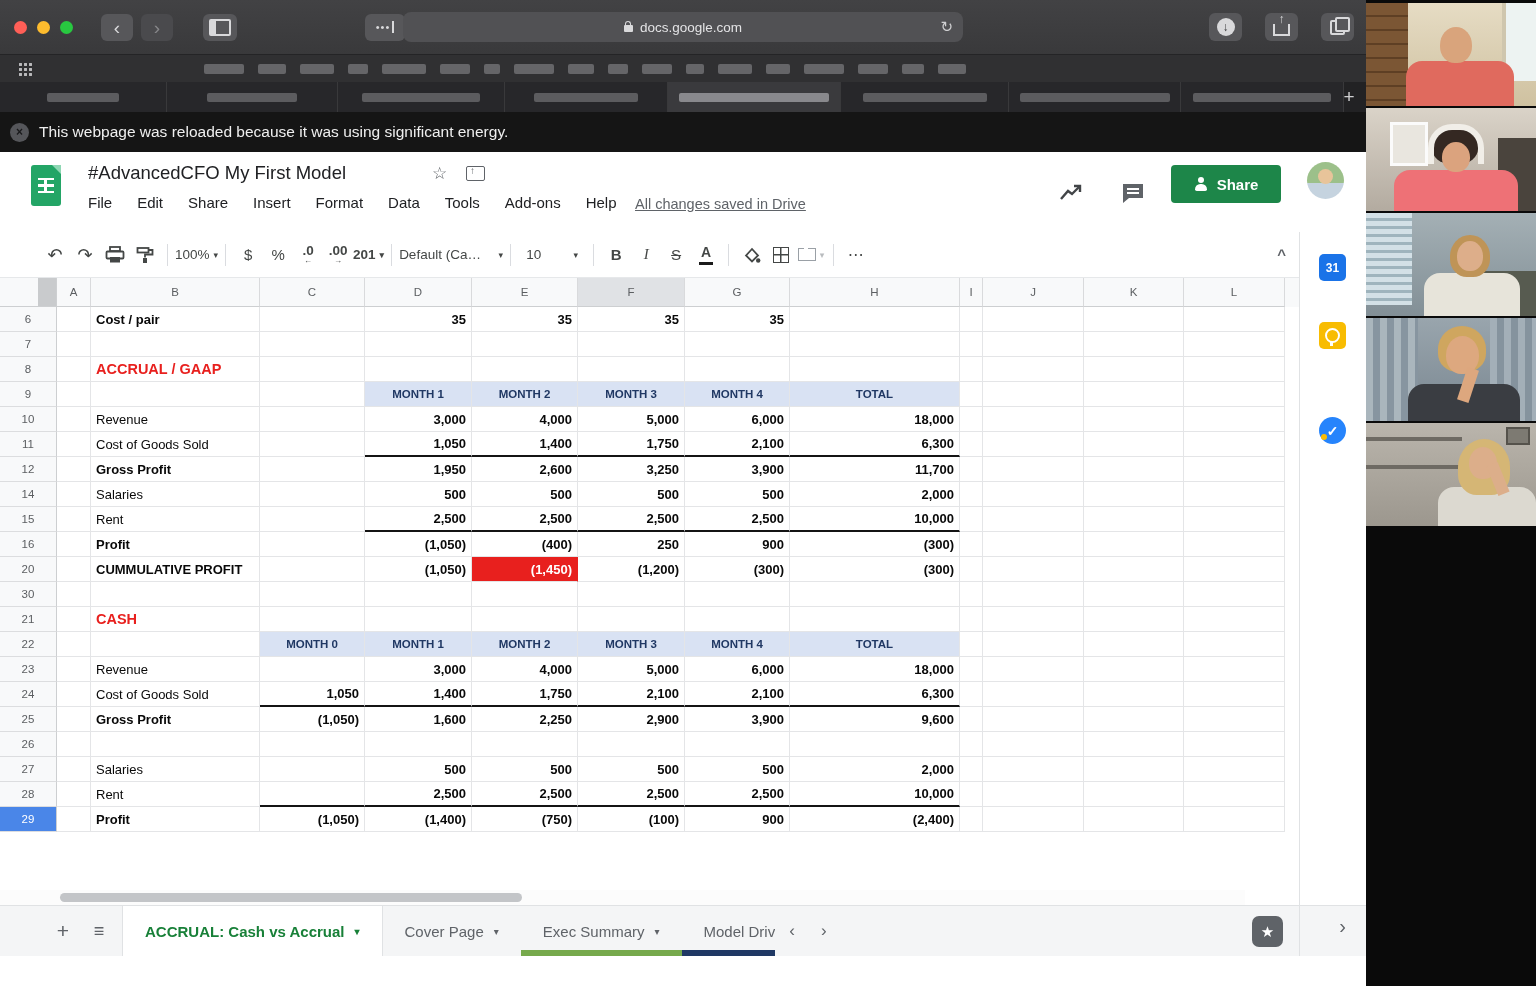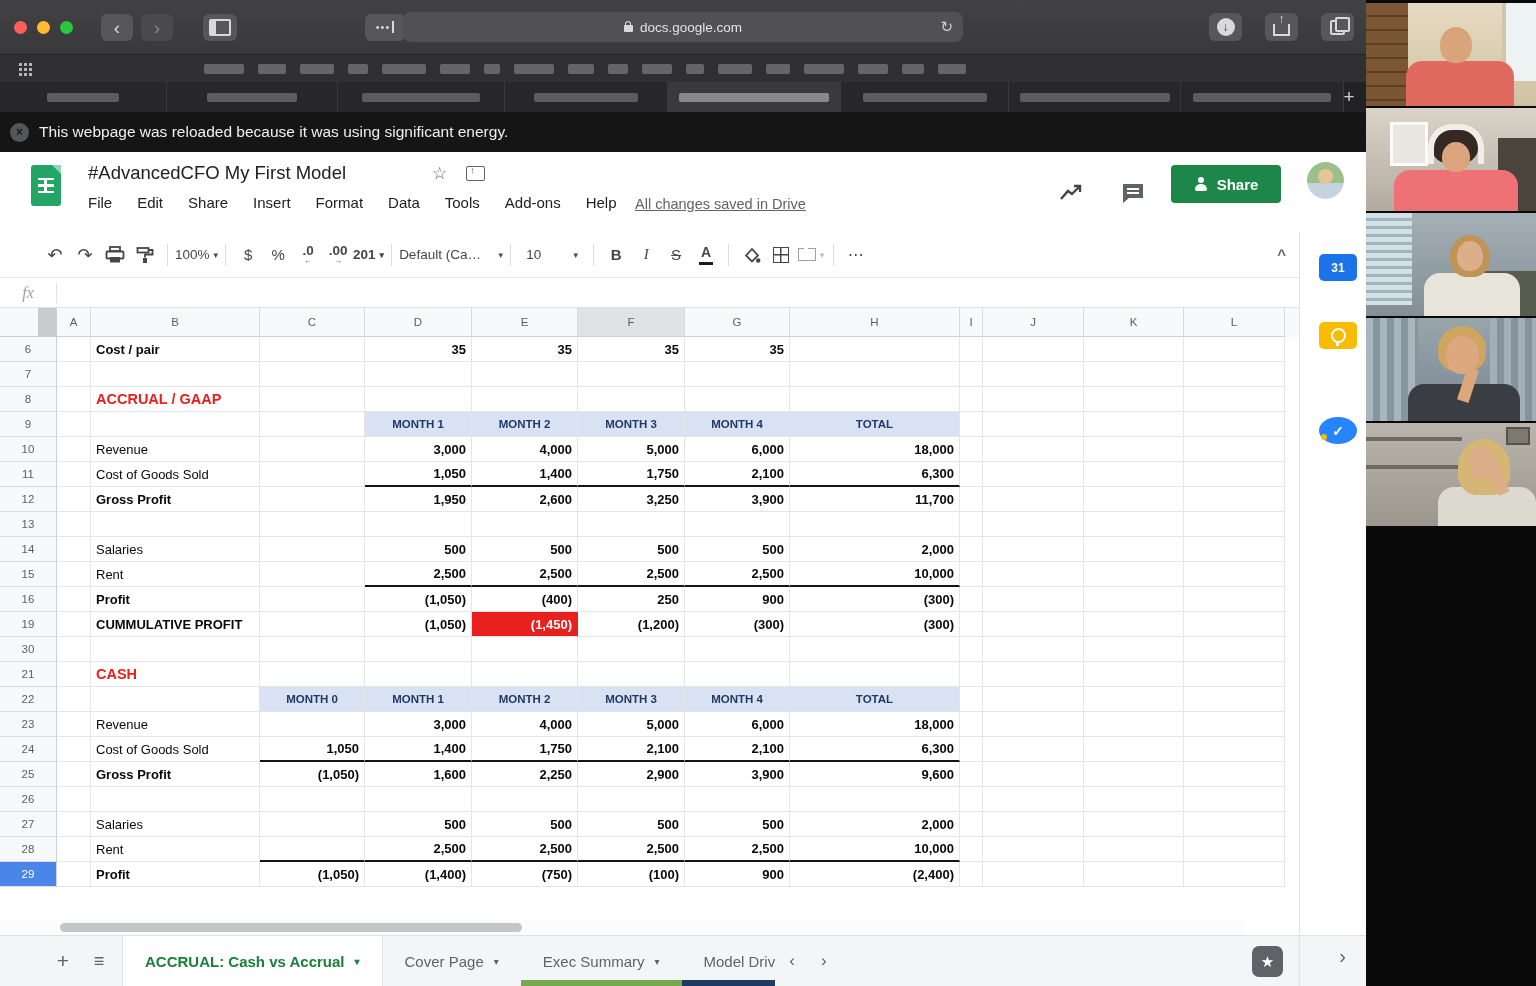--- a/index.html
+++ b/index.html
@@ -125,21 +125,21 @@
   .mhead{background:#d9e2f3;color:#203864;font-weight:700;justify-content:center;font-size:11.5px;}
   .redbg{background:#e8201e;color:#fff;border-right-color:#e8201e;}
   .uline{border-bottom:2px solid #141414;}
   .vscroll{position:absolute;right:0;top:29px;bottom:0;width:14px;background:#fff;border-left:1px solid #e4e5e7;}
   .vthumb{position:absolute;left:3px;top:10px;width:8px;height:48px;border-radius:4px;background:#c3c5c8;}
   .hscroll{position:absolute;left:0;bottom:0;height:15px;width:1245px;background:rgba(252,252,252,.95);}
   .hthumb{position:absolute;left:60px;top:3px;width:462px;height:9px;border-radius:5px;background:#c3c5c8;}
   .harrows{position:absolute;right:18px;bottom:1px;display:flex;gap:12px;color:#5f6368;font-size:13px;background:#fff;padding:0 4px;}
   
   .srail{position:absolute;right:0;top:232px;width:66px;height:703px;background:#fff;border-left:1px solid #e0e2e4;}
-  .rico{position:absolute;left:19px;width:38px;height:27px;display:flex;align-items:center;justify-content:center;}
+  .rico{position:absolute;left:19px;width:27px;height:27px;display:flex;align-items:center;justify-content:center;}
   .calico{background:#1a73e8;border-radius:5px;color:#fff;font-size:12px;font-weight:700;}
   .keepico{background:#f8bc02;border-radius:5px;position:relative;}
   .bulb{width:11px;height:11px;border:2px solid #fff;border-radius:50%;position:relative;}
   .bulb:after{content:'';position:absolute;left:3px;bottom:-5px;width:3px;height:4px;background:#fff;}
   .taskico{background:#2684fc;border-radius:50%;color:#fff;font-size:14px;font-weight:700;position:relative;}
   .taskico:after{content:'';position:absolute;left:2px;bottom:4px;width:6px;height:6px;border-radius:50%;background:#fbbc04;}
   
   .tabbar{height:51px;background:#f4f5f6;border-top:1px solid #e0e2e4;display:flex;align-items:center;position:relative;box-sizing:border-box;}
   .addsheet{width:30px;margin-left:48px;font-size:21px;color:#5f6368;text-align:center;}
   .allsheets{width:30px;margin-left:6px;font-size:18px;color:#5f6368;text-align:center;}
@@ -393,25 +393,20 @@
       </span>
     <span class="tbtn">
         <span class="mergeicon"></span>
         <span class="caret" style="color:#b9bcbf">▾</span>
       </span>
     <span class="tsep"></span>
     <span class="tbtn" style="font-size:16px;letter-spacing:1px">⋯</span>
     <span class="collapse">^</span>
   </div>
 
-  <div class="fbar">
-    <span class="fx">fx</span>
-    <span class="fdiv"></span>
-    <span class="finput"></span>
-  </div>
 
   <div class="gridwrap">
     <div class="ghead" id="ghead">
       <span class="ghc"></span>
     <div class="gh" style="width: 34px;">A</div>
         <div class="gh" style="width: 169px;">B</div>
         <div class="gh" style="width: 105px;">C</div>
         <div class="gh" style="width: 107px;">D</div>
         <div class="gh" style="width: 106px;">E</div>
         <div class="gh selc" style="width: 107px;">F</div>
@@ -522,35 +517,20 @@
           <div class="cell num b" style="width: 106px;">2,600</div>
           <div class="cell num b" style="width: 107px;">3,250</div>
           <div class="cell num b" style="width: 105px;">3,900</div>
           <div class="cell num b" style="width: 170px;">11,700</div>
           <div class="cell" style="width: 23px;"></div>
           <div class="cell" style="width: 101px;"></div>
           <div class="cell" style="width: 100px;"></div>
           <div class="cell" style="width: 101px;"></div>
         </div>
         <div class="grow">
-          <div class="rh">13</div>
-          <div class="cell" style="width: 34px;"></div>
-          <div class="cell" style="width: 169px;"></div>
-          <div class="cell" style="width: 105px;"></div>
-          <div class="cell" style="width: 107px;"></div>
-          <div class="cell" style="width: 106px;"></div>
-          <div class="cell" style="width: 107px;"></div>
-          <div class="cell" style="width: 105px;"></div>
-          <div class="cell" style="width: 170px;"></div>
-          <div class="cell" style="width: 23px;"></div>
-          <div class="cell" style="width: 101px;"></div>
-          <div class="cell" style="width: 100px;"></div>
-          <div class="cell" style="width: 101px;"></div>
-        </div>
-        <div class="grow">
           <div class="rh">14</div>
           <div class="cell" style="width: 34px;"></div>
           <div class="cell lbl" style="width: 169px;">Salaries</div>
           <div class="cell" style="width: 105px;"></div>
           <div class="cell num" style="width: 107px;">500</div>
           <div class="cell num" style="width: 106px;">500</div>
           <div class="cell num" style="width: 107px;">500</div>
           <div class="cell num" style="width: 105px;">500</div>
           <div class="cell num" style="width: 170px;">2,000</div>
           <div class="cell" style="width: 23px;"></div>
@@ -582,21 +562,21 @@
           <div class="cell num b" style="width: 106px;">(400)</div>
           <div class="cell num b" style="width: 107px;">250</div>
           <div class="cell num b" style="width: 105px;">900</div>
           <div class="cell num b" style="width: 170px;">(300)</div>
           <div class="cell" style="width: 23px;"></div>
           <div class="cell" style="width: 101px;"></div>
           <div class="cell" style="width: 100px;"></div>
           <div class="cell" style="width: 101px;"></div>
         </div>
         <div class="grow">
-          <div class="rh">19</div>
+          <div class="rh">20</div>
           <div class="cell" style="width: 34px;"></div>
           <div class="cell lbl b" style="width: 169px;">CUMMULATIVE PROFIT</div>
           <div class="cell" style="width: 105px;"></div>
           <div class="cell num b" style="width: 107px;">(1,050)</div>
           <div class="cell num b redbg" style="width: 106px;">(1,450)</div>
           <div class="cell num b" style="width: 107px;">(1,200)</div>
           <div class="cell num b" style="width: 105px;">(300)</div>
           <div class="cell num b" style="width: 170px;">(300)</div>
           <div class="cell" style="width: 23px;"></div>
           <div class="cell" style="width: 101px;"></div>

